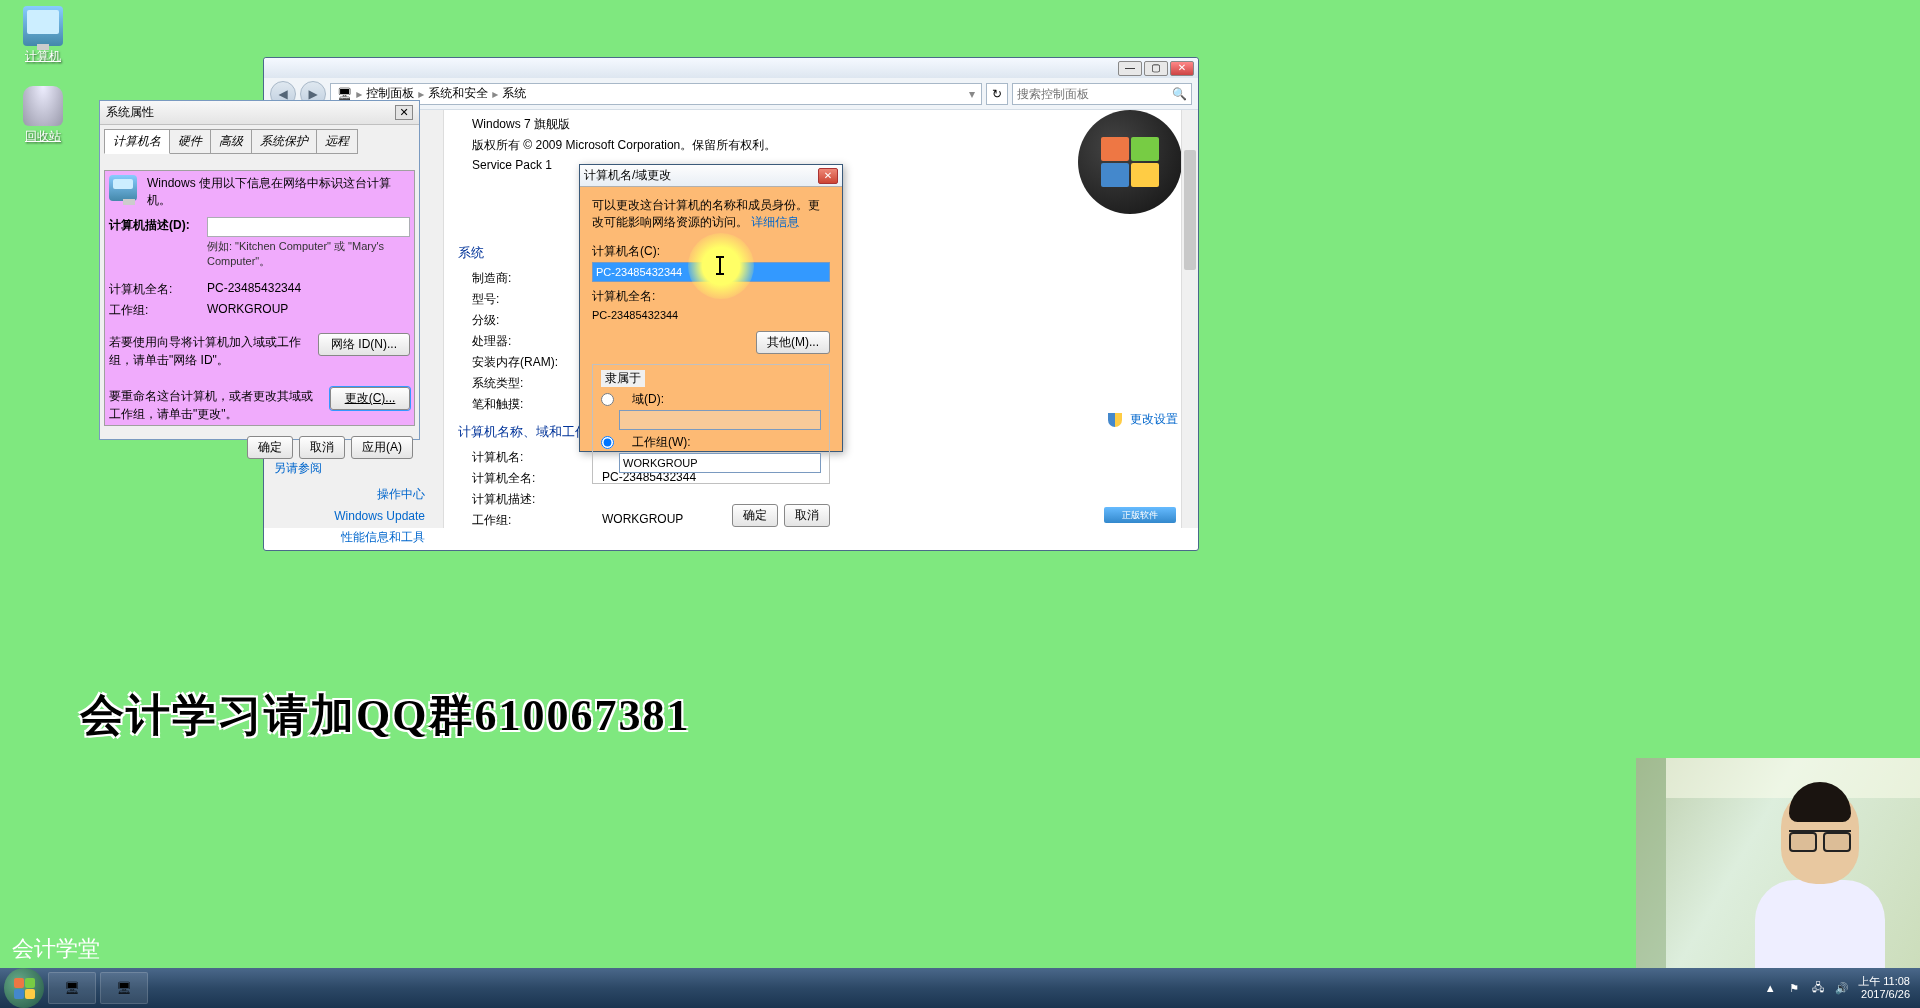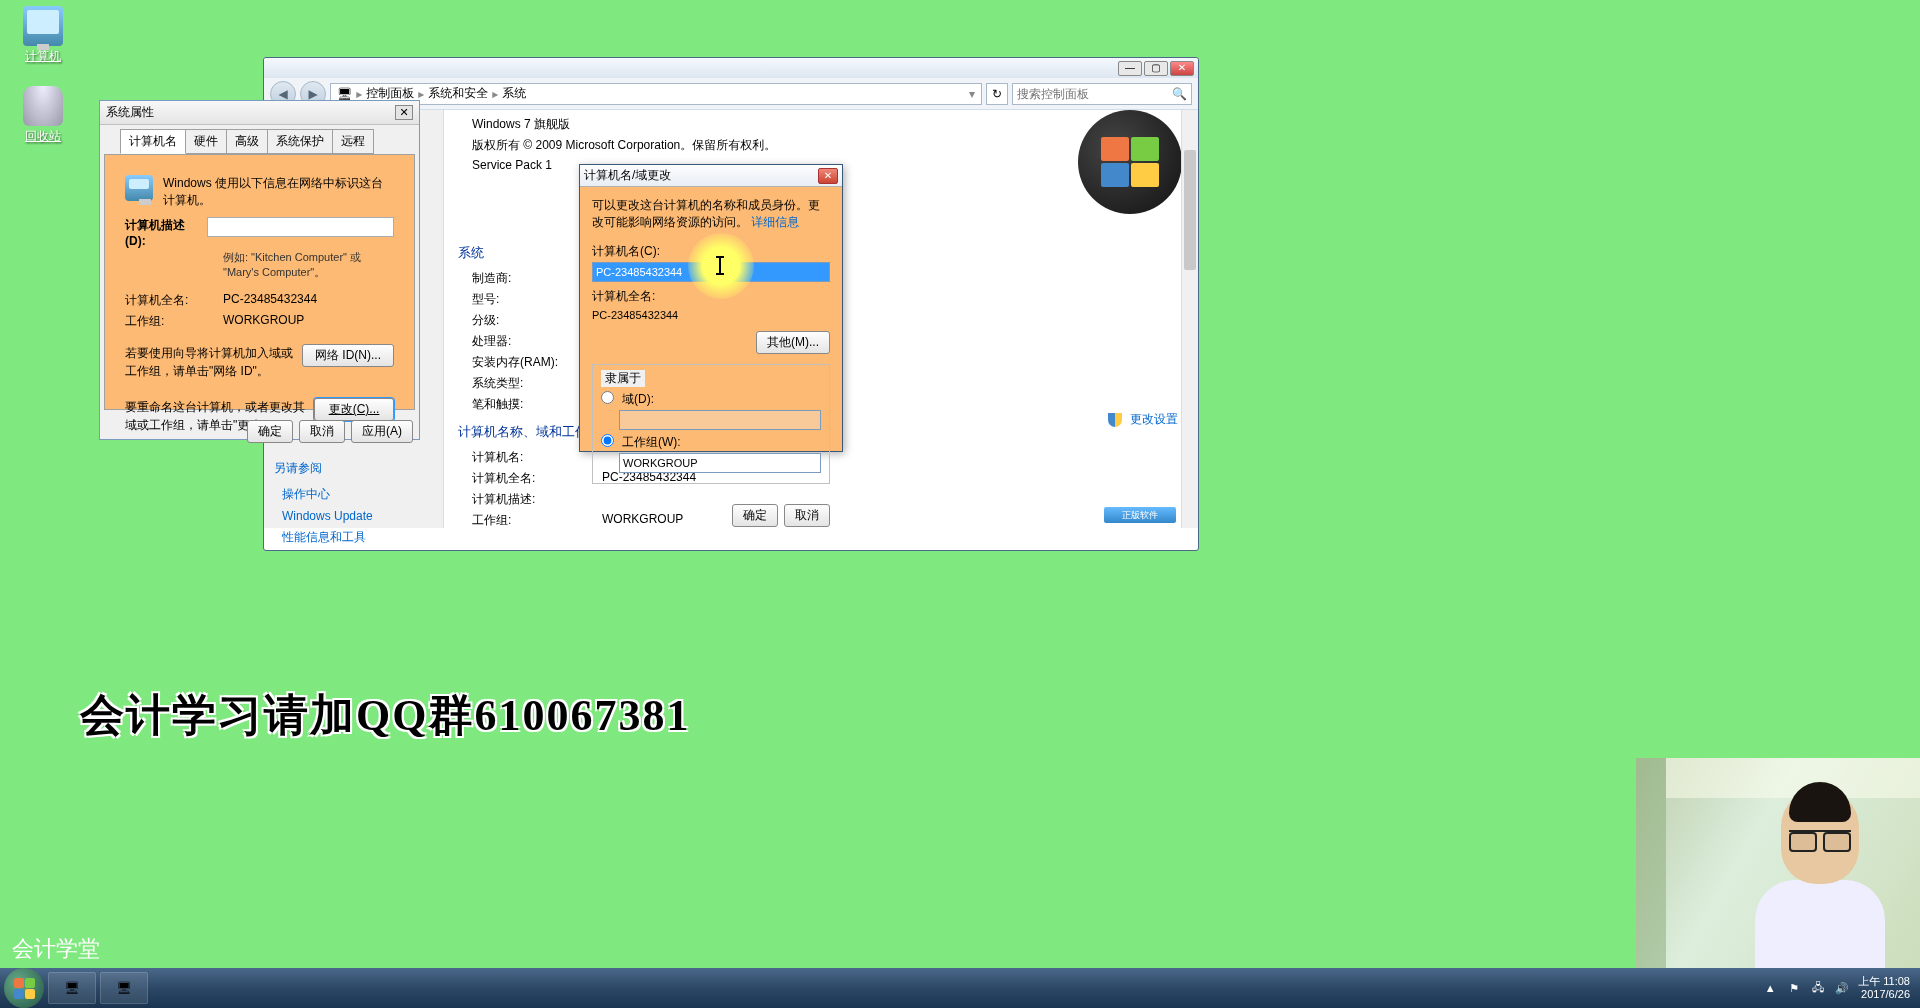--- a/index.html
+++ b/index.html
@@ -30,41 +30,41 @@
 .navarrow { width:26px; height:26px; border-radius:50%; background:linear-gradient(#dfe8f0,#c0cfdf); border:1px solid #a8b8c8; display:flex; align-items:center;justify-content:center; color:#567;}
 .breadcrumb { flex:1; height:22px; border:1px solid #a8b8c8; background:#fff; display:flex; align-items:center; padding:0 6px; gap:4px;}
 .bc-sep{color:#888;}
 .refreshbtn { width:22px;height:22px;border:1px solid #a8b8c8;background:#fff;display:flex;align-items:center;justify-content:center;}
 .searchbox { width:180px; height:22px; border:1px solid #a8b8c8; background:#fff; display:flex;align-items:center; padding:0 4px;}
 .searchbox input { border:0; outline:0; flex:1; font-size:12px; color:#888;}
 .explorer-menu { height:22px; background:#f0f0f0; padding-left:180px; display:flex; align-items:center; gap:16px; color:#333;}
 .explorer-body { display:flex; height:calc(100% - 74px);}
 .sidebar { width:180px; background:#f0f0f0; border-right:1px solid #ddd; padding:350px 10px 10px;}
 .sidebar-head { color:#0066cc; font-size:12px; margin-bottom:6px;}
-.sidebar-link { color:#0066cc; padding:3px 8px; cursor:default;}
+.sidebar-link { color:#0066cc; padding:3px 8px; cursor:default;text-align:right;}
 .content { flex:1; padding:4px 14px; overflow:hidden; position:relative;}
 .sect-title { color:#003399; font-size:13px; margin:8px 0 6px;}
 .kvrow { display:flex; padding:2px 0 2px 14px; font-size:12px;}
 .kvrow .k { width:130px; color:#000;}
 .kvrow .v { color:#000;}
 .winlogo { position:absolute; right:16px; top:0; width:104px; height:104px; border-radius:50%; background:radial-gradient(circle at 35% 35%,#444,#111); display:flex;align-items:center;justify-content:center;}
 .winlogo-inner{display:grid;grid-template-columns:28px 28px;grid-template-rows:24px 24px;gap:2px;}
 .wq{border-radius:2px;} .wq.r{background:#e74;} .wq.g{background:#7c4;} .wq.b{background:#48c;} .wq.y{background:#fc4;}
 .changesettings { color:#0066cc; position:absolute; right:20px; bottom:100px; display:flex; align-items:center; gap:8px;}
 .shield{width:14px;height:14px;background:linear-gradient(90deg,#48c 50%,#fc4 50%);border-radius:0 0 7px 7px;}
 .scrollbar{position:absolute;right:0;top:0;bottom:0;width:17px;background:#f0f0f0;border-left:1px solid #ddd;}
 .scrollbar-thumb{position:absolute;left:2px;right:2px;top:40px;height:120px;background:#c8c8c8;border-radius:2px;}
 
 .sysprops { position:absolute; left:99px; top:100px; width:321px; height:340px; background:#f0f0f0; border:1px solid #7a9ac0;}
 .sysprops-title{height:24px;background:linear-gradient(#f8f8f8,#e4e4e4);border-bottom:1px solid #c0c0c0;display:flex;align-items:center;padding:0 6px;justify-content:space-between;font-size:12px;}
 .closex{width:18px;height:15px;border:1px solid #888;background:#e4e4e4;font-size:11px;text-align:center;line-height:13px;}
-.tabs{display:flex;padding:4px 20px 0;background:#f0f0f0;}
+.tabs{display:flex;padding:4px 4px 0;background:#f0f0f0;font-style:italic;}
 .tab{padding:3px 8px;border:1px solid #a0a0a0;background:#f0f0f0;font-size:12px;margin-right:-1px;position:relative;}
 .tab.active{background:#fff;border-bottom-color:#fff;z-index:2;}
-.tabpane{border:1px solid #a0a0a0;background:#fdba74;margin:0 4px 4px;padding:20px;height:256px;}
+.tabpane{border:1px solid #a0a0a0;background:#f0abfc;margin:16px 4px 4px;padding:4px;height:256px;}
 .tabpane .row{display:flex;align-items:flex-start;gap:8px;margin-bottom:8px;font-size:12px;}
 .tabpane label{width:90px;font-weight:bold;}
 .textin{border:1px solid #abadb3;height:20px;flex:1;padding:0 4px;}
 .hint{font-size:11px;color:#333;margin-left:98px;margin-top:-6px;margin-bottom:10px;}
 .kvp{display:flex;font-size:12px;padding:2px 0;}
 .kvp .kk{width:98px;}
 .note{font-size:12px;margin:12px 0 6px;line-height:1.5;}
 .btn{border:1px solid #888;background:linear-gradient(#fefefe,#e4e4e4);padding:2px 10px;font-size:12px;border-radius:3px;}
 .btn.rec{box-shadow:0 0 0 1px #3399ff;text-decoration:underline;}
 .btnrow{display:flex;justify-content:flex-end;gap:6px;padding:6px;}
@@ -75,21 +75,21 @@
 .cn-body{padding:10px 12px;font-size:12px;}
 .cn-msg{line-height:1.4;margin-bottom:12px;}
 .cn-msg a{color:#0066cc;}
 .cn-lbl{margin-bottom:2px;}
 .cn-input{width:100%;height:20px;border:1px solid #7a9ac0;padding:0 3px;font-size:11px;}
 .cn-input.sel{background:#3399ff;color:#fff;}
 .cn-full{font-size:11px;margin:4px 0 10px;}
 .cn-more{text-align:right;margin-bottom:10px;}
 .cn-grp{border:1px solid #c0c0c0;padding:6px 8px 10px;margin-bottom:10px;}
 .cn-grp-title{margin-top:-13px;background:#f0f0f0;display:inline-block;padding:0 4px;}
-.radio-row{display:flex;align-items:flex-start;gap:8px;margin:4px 0 2px;}
+.radio-row{display:flex;align-items:center;gap:18px;margin:4px 0 2px;}
 .cn-foot{display:flex;justify-content:flex-end;gap:6px;padding:0 12px 8px;}
 
 .highlight{position:absolute;left:688px;top:233px;width:66px;height:66px;border-radius:50%;background:radial-gradient(circle,#ffff66 40%,rgba(255,255,102,.2) 70%,transparent);pointer-events:none;z-index:5;}
 .ibeam{position:absolute;left:719px;top:257px;width:2px;height:17px;background:#000;z-index:6;}
 .ibeam::before,.ibeam::after{content:"";position:absolute;left:-3px;width:8px;height:2px;background:#000;}
 .ibeam::before{top:-1px;} .ibeam::after{bottom:-1px;}
 
 .taskbar{position:absolute;left:0;right:0;bottom:0;height:40px;background:linear-gradient(#4a688a,#2c4866,#1a3450);display:flex;align-items:center;padding:0 4px;}
 .start{width:40px;height:40px;border-radius:50%;background:radial-gradient(circle at 35% 35%,#6a8,#254);display:flex;align-items:center;justify-content:center;}
 .start-inner{display:grid;grid-template-columns:10px 10px;grid-template-rows:10px 10px;gap:1px;}

